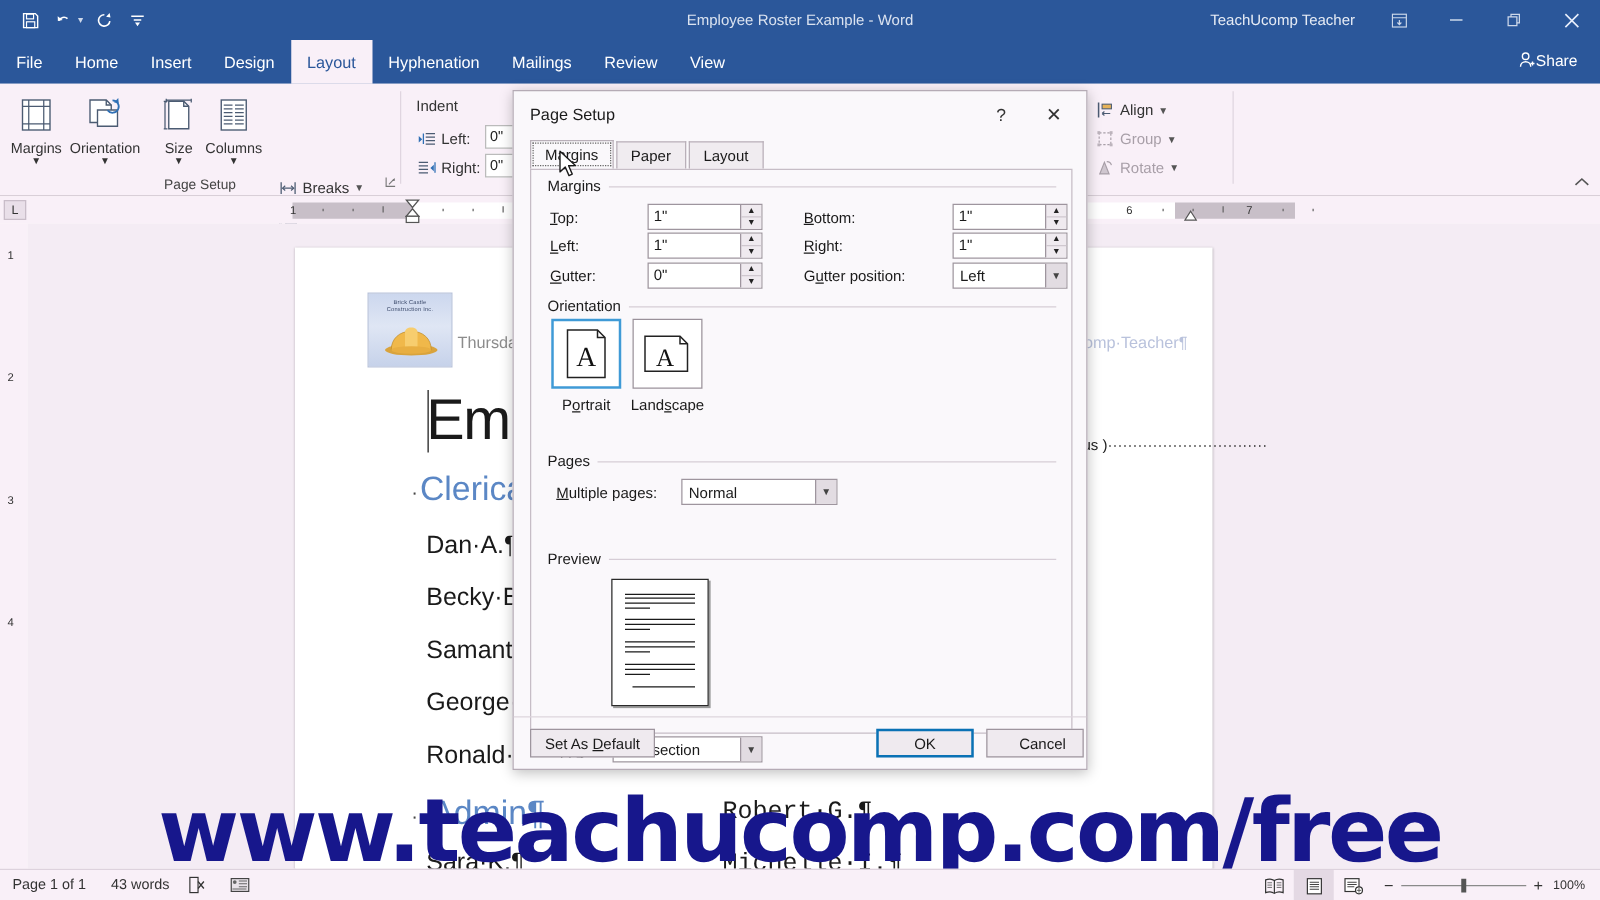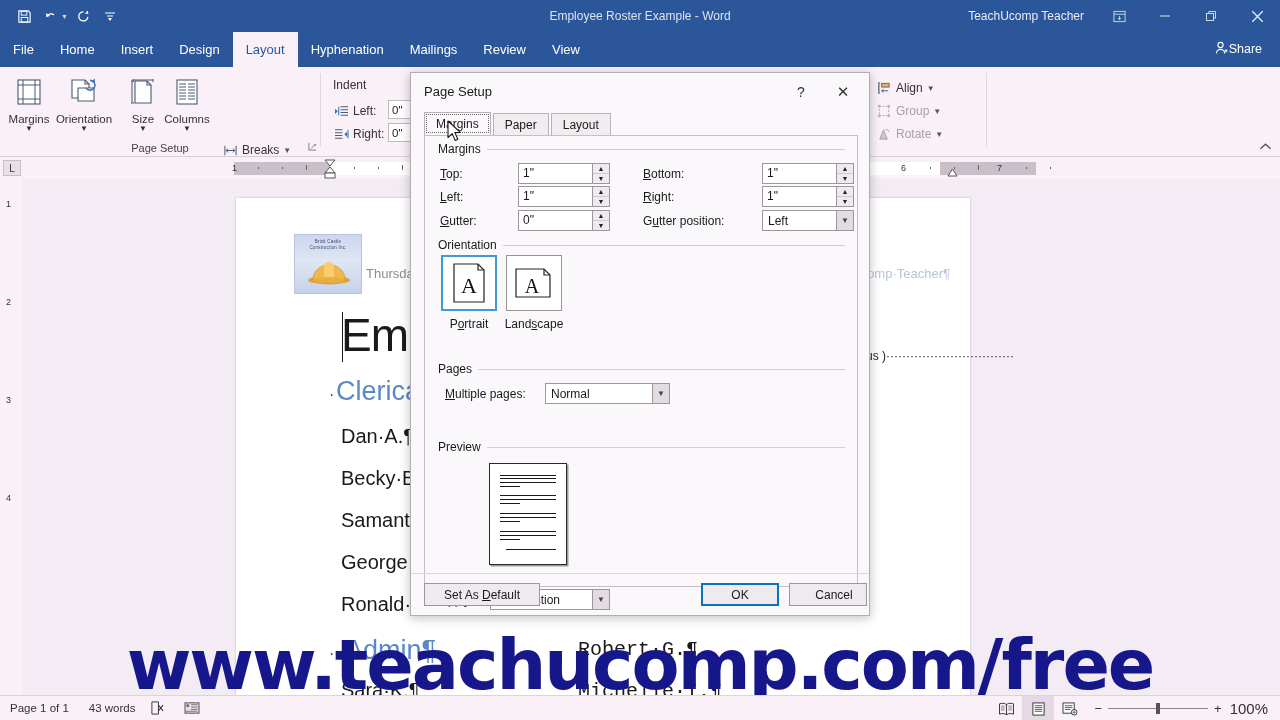--- a/index.html
+++ b/index.html
@@ -194,21 +194,21 @@
   }
   .sb-item { font-size: 11.5px; color: #333; padding: 0 10px; white-space: nowrap; }
   .sb-icon { width: 24px; display:flex; align-items:center; justify-content:center; }
   .sb-right { position:absolute; right: 0; top:0; height:25px; display:flex; align-items:center; }
   .vbtn { width: 32px; height: 25px; display:flex; align-items:center; justify-content:center; }
   .vbtn.sel { background: #e4d9e4; }
   .zoom-slider { display:flex; align-items:center; gap:6px; padding: 0 8px; }
   .zs-track { width: 100px; height:1px; background:#8a8a8a; position:relative; }
   .zs-thumb { position:absolute; left:48px; top:-5px; width:4px; height:11px; background:#555; }
   .zs-sign { font-size: 13px; color:#333; }
-  .zoom-val { font-size: 15px; color:#333; padding-right: 12px; }
+  .zoom-val { font-size: 10px; color:#333; padding-right: 12px; }
 
   
   .dialog {
     position: absolute; left: 410px; top: 72px; width: 460px; height: 544px;
     background: #faf8fb; border: 1px solid #b5abb5;
     box-shadow: 0 2px 10px rgba(0,0,0,0.25);
   }
   .dlg-title {
     position: absolute; left: 13px; top: 11px; font-size: 13px; color: #1a1a1a;
   }
@@ -812,21 +812,21 @@
     </div>
 
     <div class="fld-label" style="left:15px; top:457px;">App<span class="u">l</span>y to:</div>
     <div class="combo" style="left:65px; top:453px; width:120px;">
       <span class="val">This section</span>
       <span class="arw">▼</span>
     </div>
   </div>
 
   <div class="dlg-footer">
-    <div class="dbtn" style="left:13px; top:9px; width:116px;">
+    <div class="dbtn" style="left:13px; top:9px; width:100px;">
       <span>Set As <span class="u">D</span>efault</span>
     </div>
     <div class="dbtn primary" style="left:290px; top:9px; width:78px;">
       <span>OK</span>
     </div>
     <div class="dbtn" style="left:378px; top:9px; width:78px;padding-left:12px;">
       <span>Cancel</span>
     </div>
   </div>
 </div>

